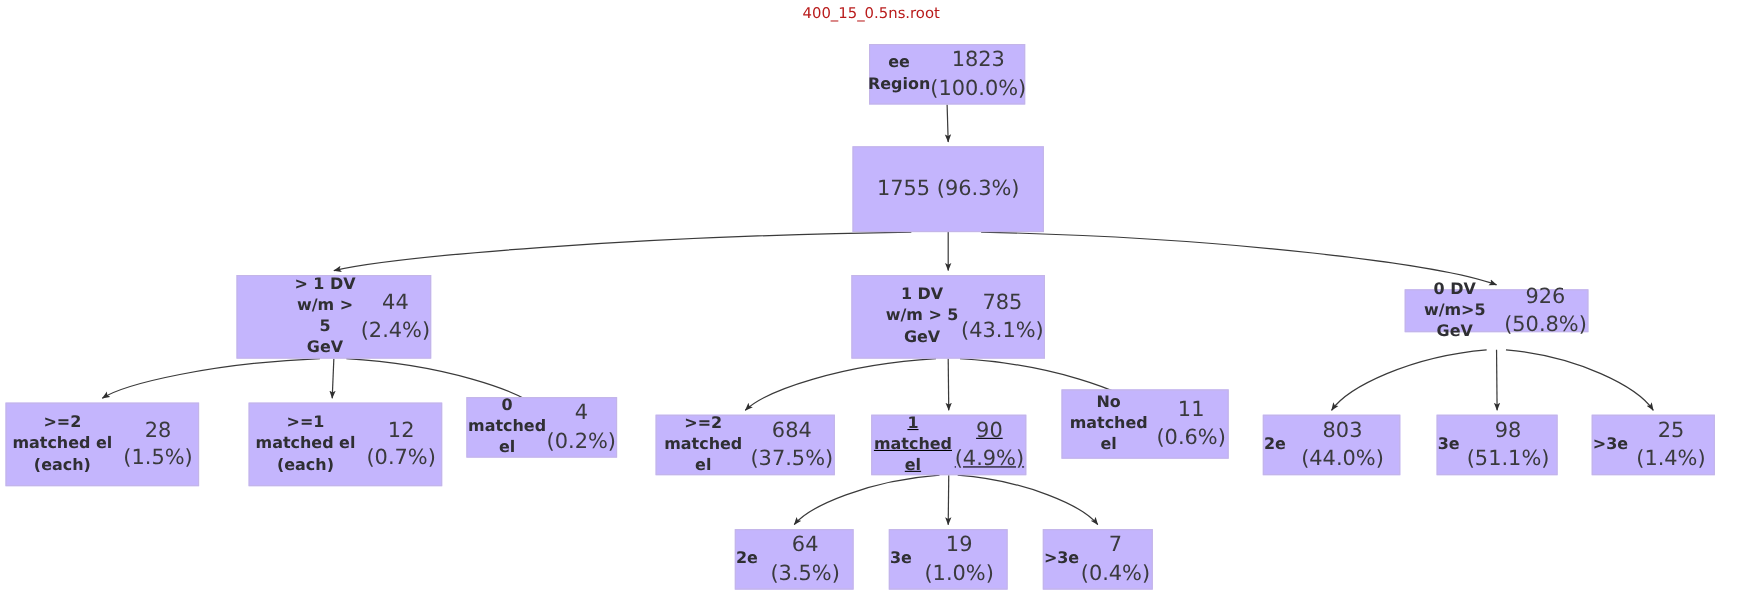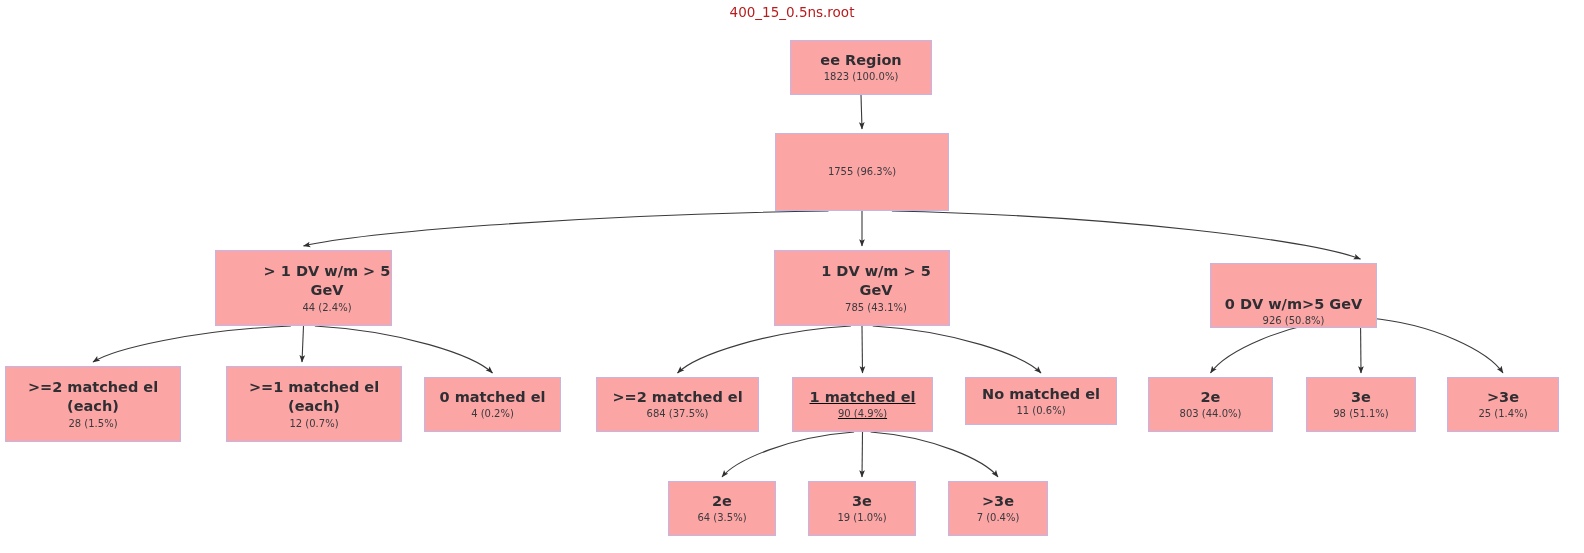--- a/index.html
+++ b/index.html
@@ -21,38 +21,38 @@
   #edge-layer {
     position: absolute;
     left: 0;
     top: 0;
     width: 1584px;
     height: 553px;
   }
   .node-box {
     position: absolute;
     box-sizing: border-box;
-    background: #fca5a5;
+    background: #c4b5fd;
     border: 1px solid #c4b5e8;
     display: flex;
-    flex-direction: column;
+    flex-direction: row;
     align-items: center;
     justify-content: center;
     text-align: center;
     line-height: 1.32;
   }
   .node-title {
     font-weight: bold;
     font-size: 14.5px;
     color: #2f2f33;
     white-space: pre-line;
   }
   .node-stat {
     font-weight: normal;
-    font-size: 10px;
+    font-size: 19px;
     color: #3a3a3d;
   }
   #chart-title {
     position: absolute;
     left: 0;
     top: 4px;
     width: 1584px;
     text-align: center;
     font-size: 13.5px;
     color: #b91c1c;
@@ -102,47 +102,47 @@
       <div class="node-box" style="left: 215px; top: 250px; width: 177px; height: 76px; padding-left: 47px;">
         <div class="node-title">&gt; 1 DV w/m &gt; 5
 GeV</div>
         <div class="node-stat">44 (2.4%)</div>
       </div>
       <div class="node-box" style="left: 774px; top: 250px; width: 176px; height: 76px; padding-left: 28px;">
         <div class="node-title">1 DV w/m &gt; 5
 GeV</div>
         <div class="node-stat">785 (43.1%)</div>
       </div>
-      <div class="node-box" style="left: 1210px; top: 263px; width: 167px; height: 65px; justify-content: flex-end;">
+      <div class="node-box" style="left: 1277px; top: 263px; width: 167px; height: 39px; justify-content: flex-end;">
         <div class="node-title">0 DV w/m&gt;5 GeV</div>
         <div class="node-stat">926 (50.8%)</div>
       </div>
       <div class="node-box" style="left: 5px; top: 366px; width: 176px; height: 76px;">
         <div class="node-title">&gt;=2 matched el
 (each)</div>
         <div class="node-stat">28 (1.5%)</div>
       </div>
       <div class="node-box" style="left: 226px; top: 366px; width: 176px; height: 76px;">
         <div class="node-title">&gt;=1 matched el
 (each)</div>
         <div class="node-stat">12 (0.7%)</div>
       </div>
-      <div class="node-box" style="left: 424px; top: 377px; width: 137px; height: 55px;">
+      <div class="node-box" style="left: 424px; top: 361px; width: 137px; height: 55px;">
         <div class="node-title">0 matched el</div>
         <div class="node-stat">4 (0.2%)</div>
       </div>
       <div class="node-box" style="left: 596px; top: 377px; width: 163px; height: 55px;">
         <div class="node-title">&gt;=2 matched el</div>
         <div class="node-stat">684 (37.5%)</div>
       </div>
       <div class="node-box" style="left: 792px; top: 377px; width: 141px; height: 55px; text-decoration: underline;">
         <div class="node-title">1 matched el</div>
         <div class="node-stat">90 (4.9%)</div>
       </div>
-      <div class="node-box" style="left: 965px; top: 377px; width: 152px; height: 48px;">
+      <div class="node-box" style="left: 965px; top: 354px; width: 152px; height: 63px;">
         <div class="node-title">No matched el</div>
         <div class="node-stat">11 (0.6%)</div>
       </div>
       <div class="node-box" style="left: 1148px; top: 377px; width: 125px; height: 55px;">
         <div class="node-title">2e</div>
         <div class="node-stat">803 (44.0%)</div>
       </div>
       <div class="node-box" style="left: 1306px; top: 377px; width: 110px; height: 55px;">
         <div class="node-title">3e</div>
         <div class="node-stat">98 (51.1%)</div>

